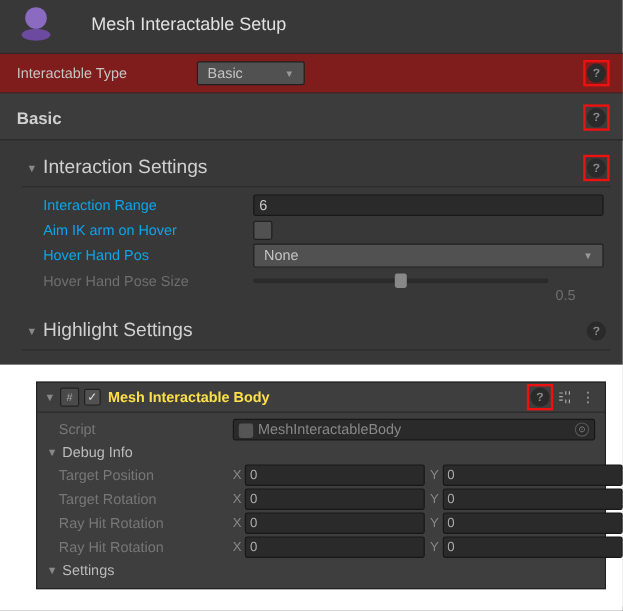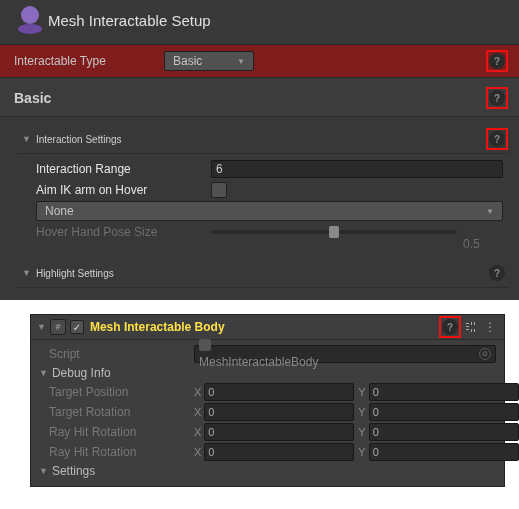--- a/index.html
+++ b/index.html
@@ -1,38 +1,38 @@
 <!DOCTYPE html>
 <html><head>
 <meta charset="utf-8">
 <style>
   * { box-sizing: border-box; margin: 0; padding: 0; }
   body { font-family: -apple-system, "Segoe UI", Arial, sans-serif; font-size: 12px; color: #c4c4c4; background: #fff; width: 519px; }
   .panel1 { background: #383838; padding-bottom: 12px; }
-  .titlebar { display: flex; align-items: center; padding: 6px 12px 10px 12px; gap: 0; }
+  .titlebar { display: flex; align-items: center; padding: 6px 12px 10px 12px; gap: 28px; }
   .logo { width: 36px; height: 28px; position: relative; }
   .logo-base { position:absolute; bottom:0; left:6px; width:24px; height:10px; background:#6b4aa0; border-radius:50%; }
   .logo-ball { position:absolute; top:0; left:9px; width:18px; height:18px; background:#8a6bc1; border-radius:50%; }
   .title-text { color: #e0e0e0; font-size: 15px; }
   .section-row { display: flex; align-items: center; padding: 6px 14px; background: #7f1d1d; border-top: 1px solid #2a2a2a; border-bottom: 1px solid #2a2a2a; }
   .section-row .label { flex: 0 0 150px; color: #c4c4c4; }
   .help-spacer { flex: 1; }
   .help-icon { width: 16px; height: 16px; border-radius: 50%; background: #2a2a2a; color: #8a8a8a; font-size: 10px; display: flex; align-items: center; justify-content: center; cursor: pointer; font-weight: bold; }
   .help-highlight { border: 2px solid #e11; padding: 1px; margin: -3px; }
   .dropdown { background: #515151; border: 1px solid #202020; border-radius: 2px; padding: 2px 8px; display: flex; align-items: center; justify-content: space-between; min-width: 90px; height: 20px; }
   .dropdown .dd-arrow { font-size: 8px; color: #999; }
   .basic-header { padding: 12px 14px 10px 14px; display:flex; align-items:center; background:#3c3c3c; border-bottom:1px solid #2a2a2a; }
   .basic-title { font-size: 14px; font-weight: 600; color: #d0d0d0; }
   .sub-body { padding: 8px 10px 0 18px; }
   .foldout { display: flex; align-items: center; padding: 6px 4px; border-bottom: 1px solid #2c2c2c; }
   .foldout .arrow { font-size: 9px; color: #888; margin-right: 5px; }
-  .foldout .fold-label { color: #d0d0d0; font-size: 10px; font-weight:500; }
+  .foldout .fold-label { color: #d0d0d0; font-size: 16px; font-weight:500; }
   .prop-body { padding: 4px 6px 6px 18px; }
   .prop-row { display: flex; align-items: center; height: 20px; margin: 1px 0; }
-  .prop-label { flex: 0 0 175px; color: #e5e5e5; }
+  .prop-label { flex: 0 0 175px; color: #0ea5e9; }
   .prop-label.dim { color: #6e6e6e; }
   .text-input { flex: 1; background: #2a2a2a; border: 1px solid #181818; border-radius: 2px; padding: 1px 4px; color: #ccc; height: 18px; font-size: 12px; }
   .checkbox { width: 16px; height: 16px; background: #515151; border: 1px solid #202020; border-radius: 2px; }
   .dropdown.full { flex: 1; }
   .slider-wrap { flex:1; display:flex; align-items:center; gap:6px; }
   .slider-track { flex:1; height:4px; background:#2a2a2a; border-radius:2px; position:relative; }
   .slider-thumb { position:absolute; top:-4px; width:10px; height:12px; background:#888; border-radius:2px; }
   .slider-val { width:40px; text-align:left; color:#6e6e6e;margin-top:23px; }
   .panel2-outer { background:#fff; padding: 14px 14px 14px 30px; }
   .panel2 { background:#3e3e3e; border:1px solid #222; }
@@ -100,20 +100,21 @@
     <div class="prop-body">
       <div class="prop-row">
         <div class="prop-label">Interaction Range</div>
         <input class="text-input" value="6" style="">
       </div>
       <div class="prop-row">
         <div class="prop-label">Aim IK arm on Hover</div>
         <div class="checkbox"></div>
       </div>
       <div class="prop-row">
+        <div class="prop-label">Hover Hand Pos</div>
         <div class="dropdown full">
           <span>None</span>
           <span class="dd-arrow">▼</span>
         </div>
       </div>
       <div class="prop-row">
         <div class="prop-label dim">Hover Hand Pose Size</div>
         <div class="slider-wrap">
           <div class="slider-track">
             <div class="slider-thumb" id="pose-thumb" style="left: calc(50% - 5px);"></div>
@@ -148,21 +149,21 @@
             <path d="M2 2h3v1H2zM2 5h3v1H2zM2 8h3v1H2zM7 1v3h1V1zM10 1v3h1V1zM7 8v3h1V8zM10 8v3h1V8z" fill="#aaa"></path>
           </svg>
       </span>
       <span class="mini-icon">⋮</span>
     </div>
 
     <div class="comp-body">
       <div class="comp-row">
         <div class="comp-label">Script</div>
         <div class="obj-field">
-          <span style="display:flex;align-items:flex-start;gap:4px;flex-direction:column;">
+          <span style="display:flex;align-items:flex-end;gap:4px;">
             <span style="width:12px;height:12px;background:#555;border-radius:2px;display:inline-block;"></span>
             <span>MeshInteractableBody</span>
           </span>
           <span class="obj-dot">⊙</span>
         </div>
       </div>
 
       <div class="fold2">
         <span class="arrow">▼</span>
         <span class="lbl">Debug Info</span>

